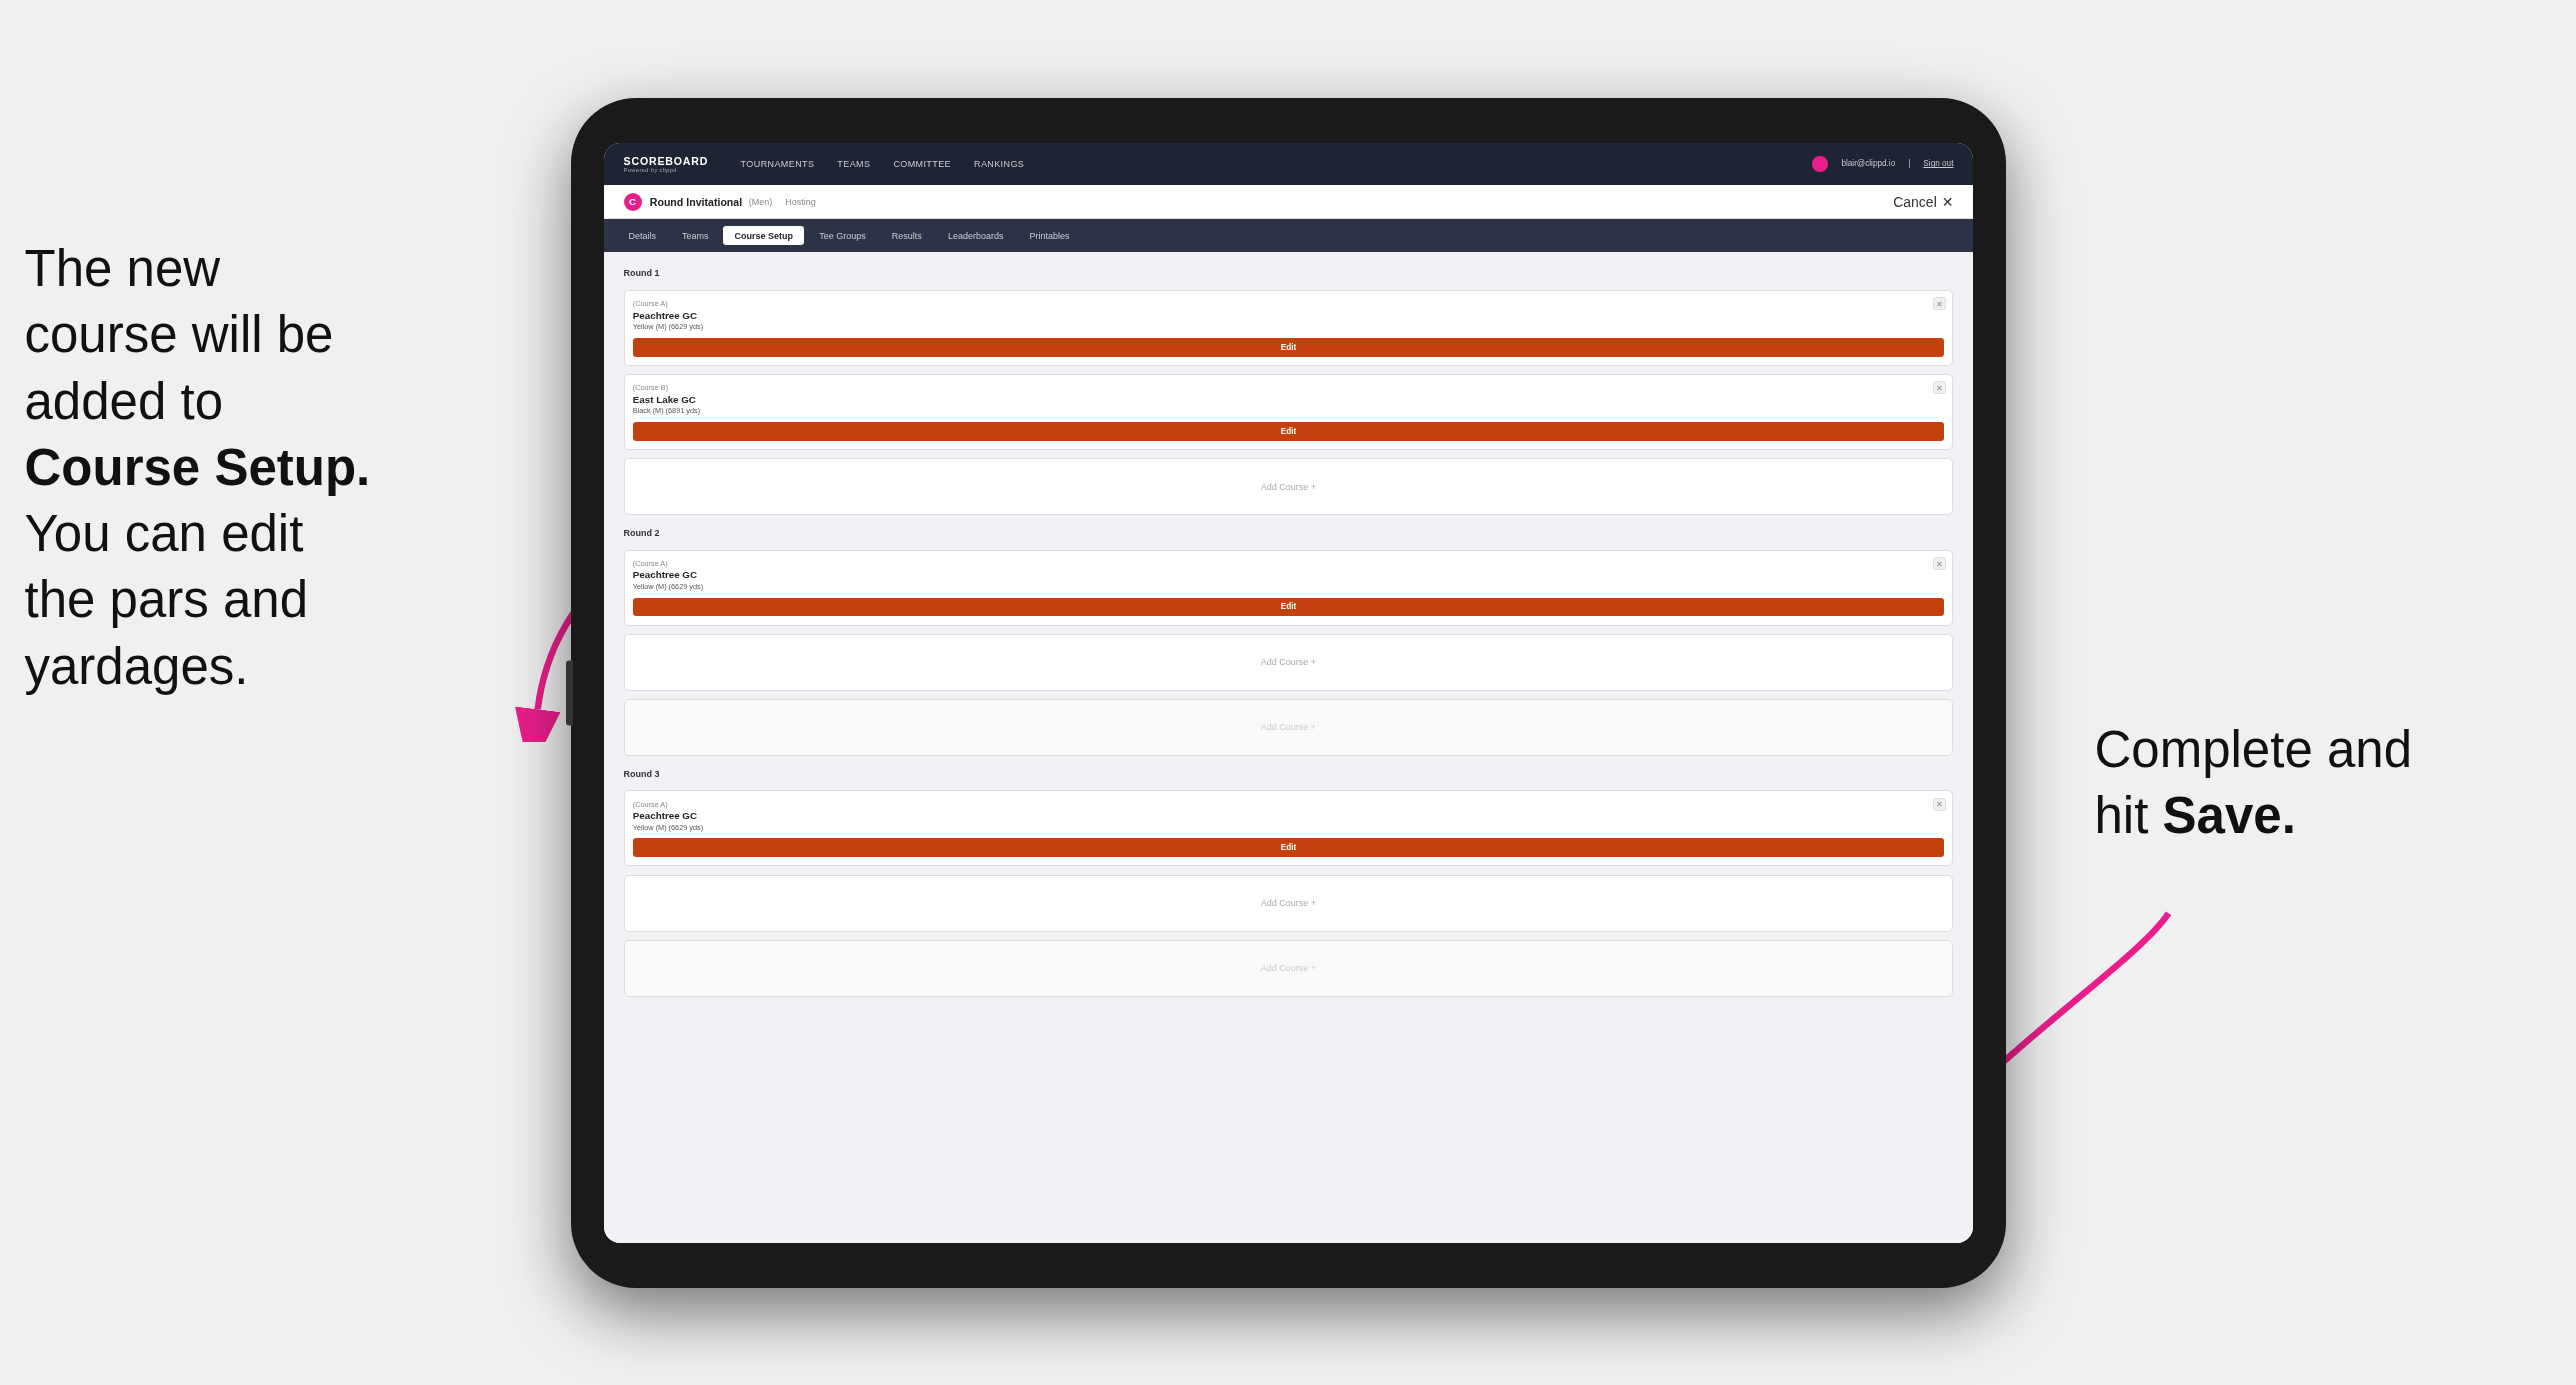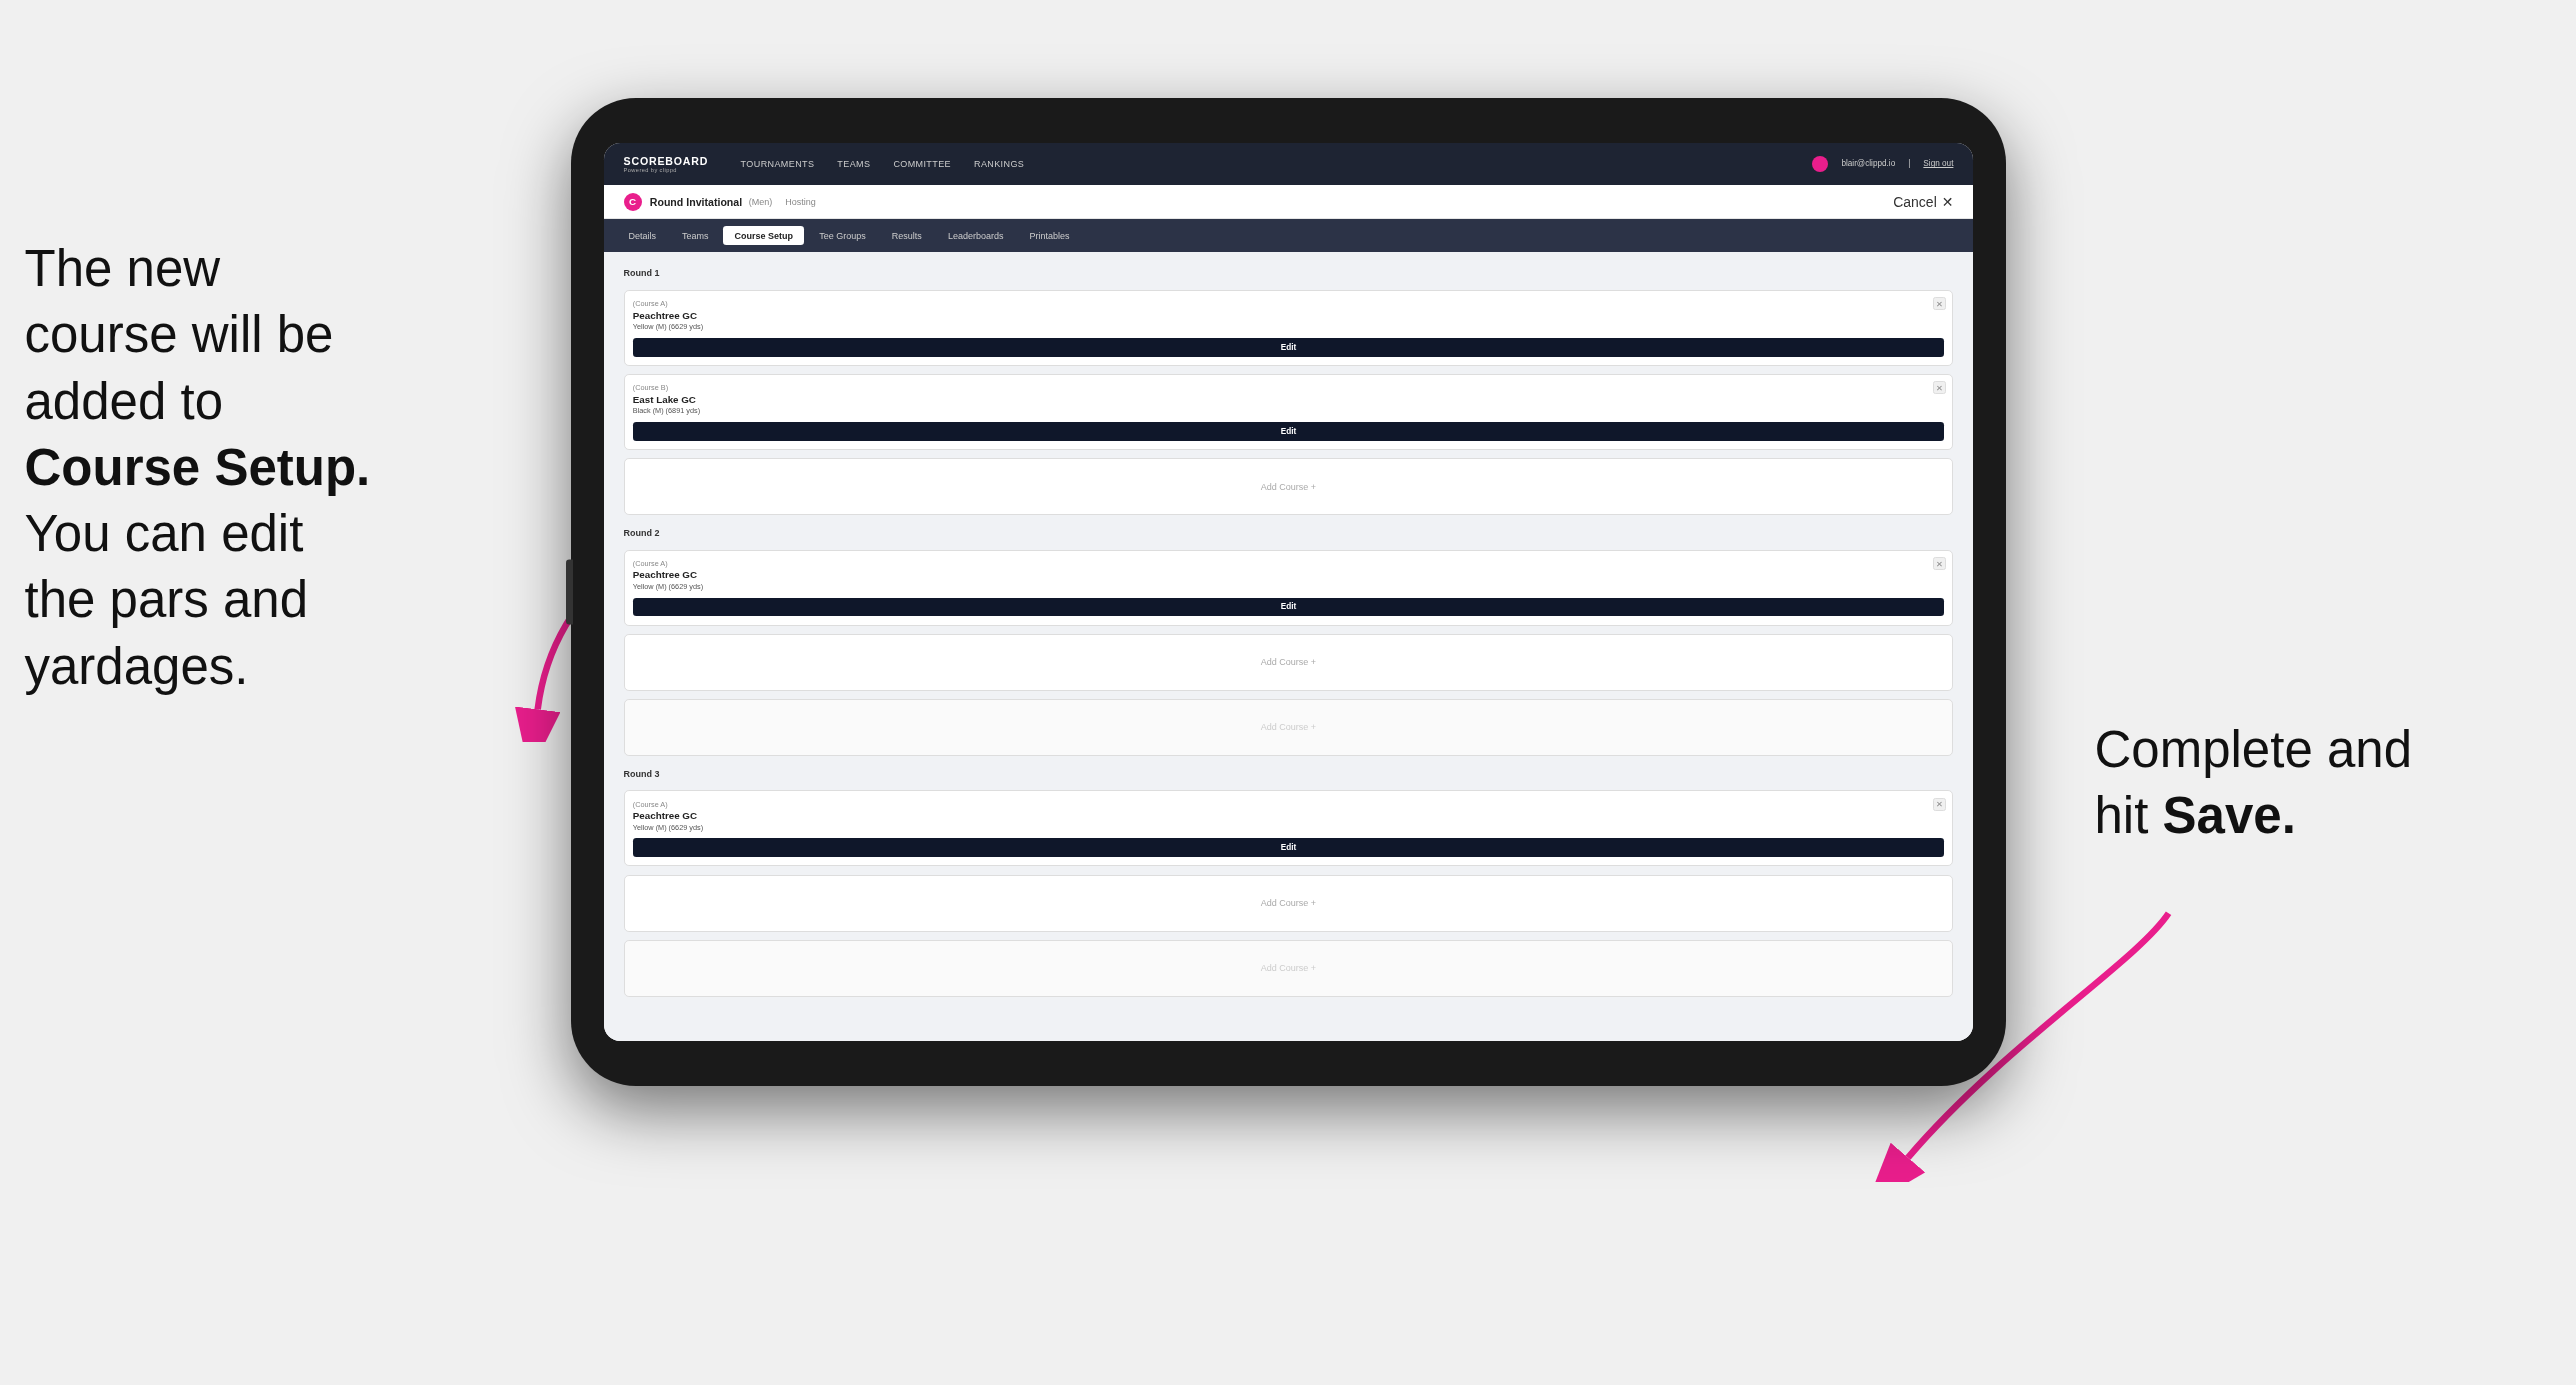--- a/index.html
+++ b/index.html
@@ -56,21 +56,21 @@
       height: 285px;
       pointer-events: none;
     }
 
     
     .tablet {
       position: absolute;
       left: 571px;
       top: 98px;
       width: 1435px;
-      height: 988px;
+      height: 1190px;
       background: #1a1a1a;
       border-radius: 65px;
       box-shadow: 0 24.5px 65px rgba(0,0,0,0.5);
     }
 
     .tablet-screen {
       position: absolute;
       left: 33px;
       top: 45px;
       right: 33px;
@@ -293,21 +293,21 @@
       border-radius: 2.4px;
       display: flex;
       align-items: center;
       justify-content: center;
       font-size: 8.2px;
       color: #888;
       cursor: pointer;
     }
 
     .edit-btn {
-      background: #0f172a;
+      background: #c2410c;
       color: #fff;
       border: none;
       border-radius: 3.3px;
       padding: 4.9px 0;
       width: 100%;
       font-size: 8.2px;
       font-weight: 600;
       cursor: pointer;
       text-align: center;
     }

